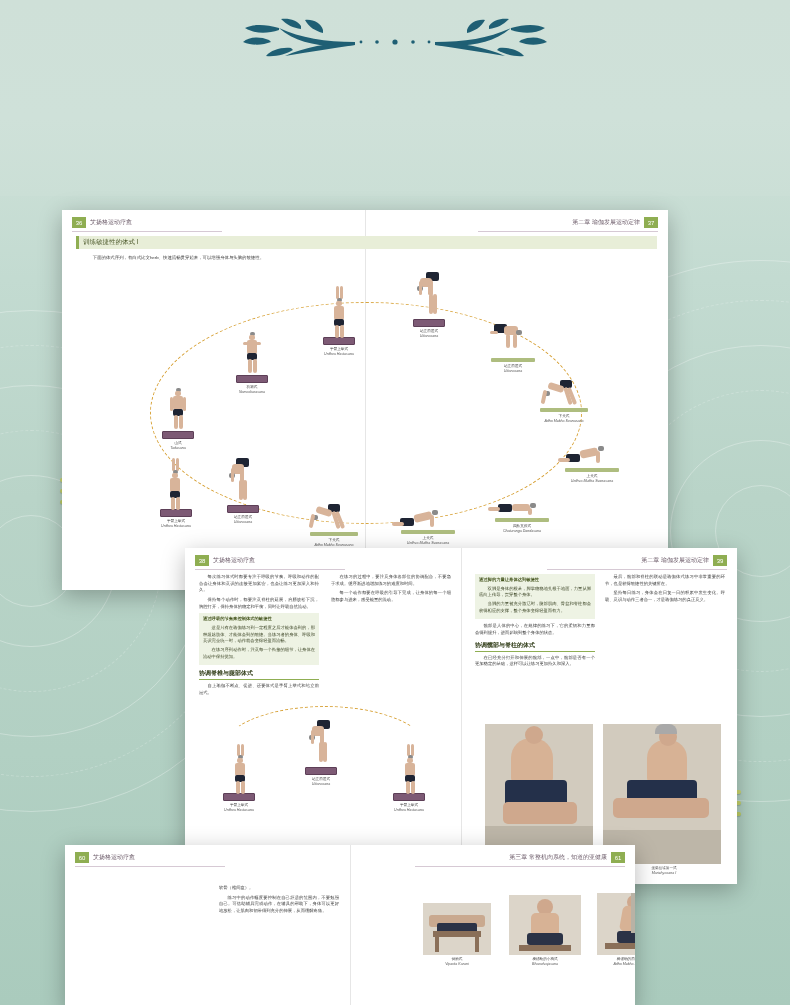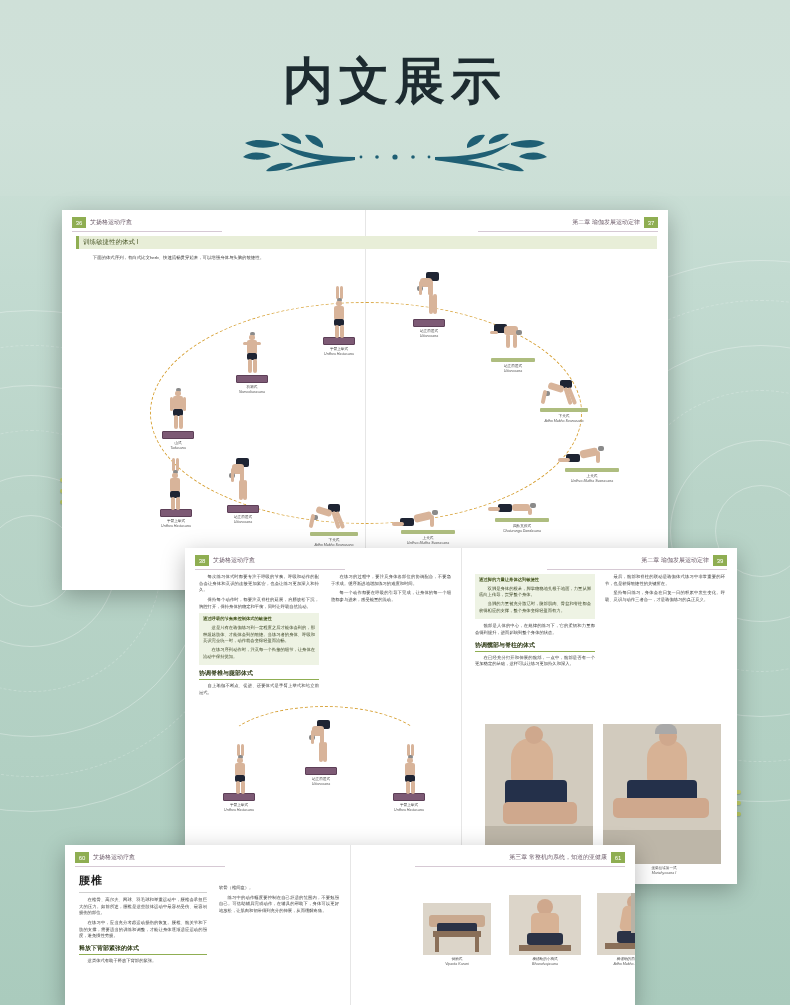--- a/index.html
+++ b/index.html
@@ -254,21 +254,20 @@
 <div id="mandala-right-wrap">
   <div class="mandala" style="left:10px;top:10px;width:540px;height:540px;"></div>
   <div class="mandala dash" style="left:50px;top:50px;width:460px;height:460px;"></div>
   <div class="mandala" style="left:95px;top:95px;width:370px;height:370px;"></div>
   <div class="mandala dash" style="left:140px;top:140px;width:280px;height:280px;"></div>
   <div class="mandala" style="left:190px;top:190px;width:180px;height:180px;"></div>
   <div class="mandala" style="left:235px;top:235px;width:90px;height:90px;"></div>
 </div>
 
 <div id="header">
-  <h1 id="page-title">内文展示</h1>
   <div id="flourish">
     <svg width="380" height="44" viewBox="0 0 380 44" aria-hidden="true">
       <g fill="#1f5f74">
 
         <circle cx="190" cy="24" r="2.6"></circle>
         <circle cx="172" cy="24" r="1.8"></circle>
         <circle cx="208" cy="24" r="1.8"></circle>
         <circle cx="156" cy="24" r="1.4"></circle>
         <circle cx="224" cy="24" r="1.4"></circle>
 
@@ -669,32 +668,20 @@
     <span class="folio">60</span>
     <span class="runhead-label">艾扬格运动疗愈</span>
     <span class="rule" style="width:150px;"></span>
   </div>
   <div class="runhead right" style="right:10px; width:230px; justify-content:flex-end;">
     <span class="runhead-label">第三章 常整机肉系统，知道的亚健康</span>
     <span class="folio">61</span>
     <span class="rule" style="width:210px; right:0; left:auto;"></span>
   </div>
 
-  <div style="position:absolute; left:14px; top:26px; width:128px;">
-    <div class="subhead-lg">腰椎</div>
-    <div class="rule-thin"></div>
-    <div class="body-col">
-      <p>在椎骨、高尔夫、网球、羽毛球和举重运动中，腰椎会承担巨大的压力。如前所述，腰椎是这些肢体运动中最容易受伤、最容易损伤的部位。</p>
-      <p>在练习中，应当充分考虑运动损伤的恢复。腰椎、髋关节和下肢的支撑，需要适当的训练和调整，才能让身体逐渐适应运动的强度，避免慢性劳损。</p>
-    </div>
-    <div class="subhead">释放下背部紧张的体式</div>
-    <div class="body-col">
-      <p>这类体式有助于释放下背部的紧张。</p>
-    </div>
-  </div>
 
   <div style="position:absolute; left:154px; top:40px; width:120px;">
     <div class="body-col">
       <p style="text-indent:0;">软骨（椎间盘）。</p>
       <p>练习中的动作幅度要控制在自己舒适的范围内，不要勉强自己。可借助辅具完成动作，在辅具的帮助下，身体可以更好地放松，让肌肉和韧带得到充分的伸展，从而缓解疼痛。</p>
     </div>
   </div>
 
   <div class="thumb" style="left:358px; top:58px; width:68px;">
     <div class="img" style="height:52px; position:relative; background:#dcd5c9;">

